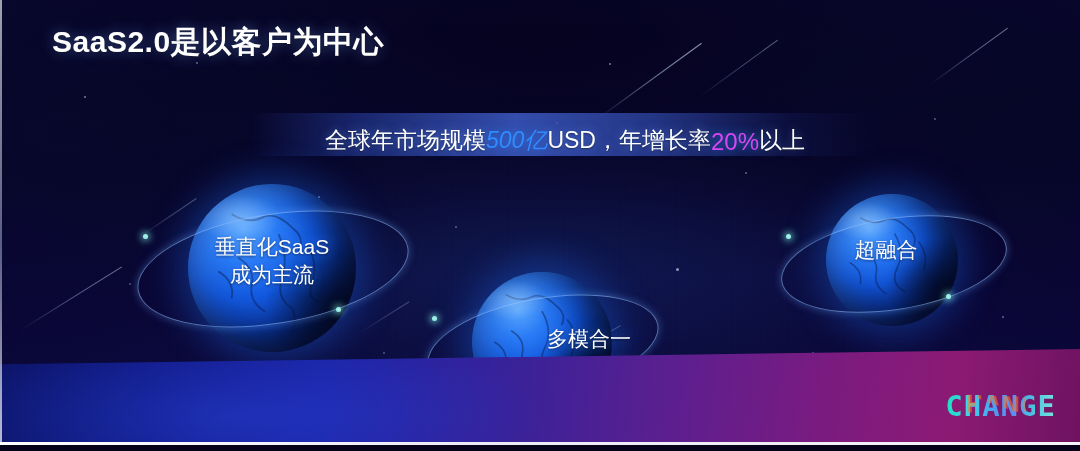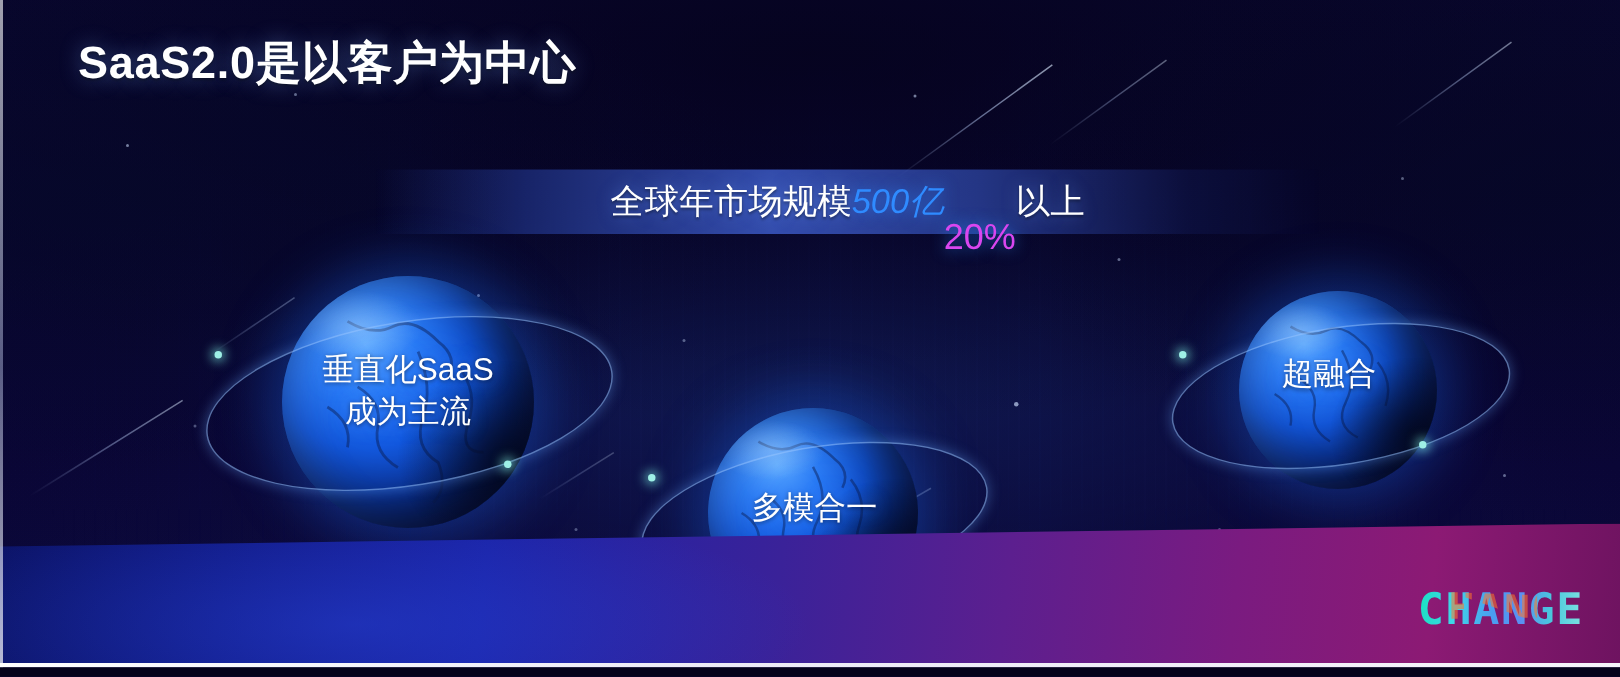--- a/index.html
+++ b/index.html
@@ -84,21 +84,21 @@
       rgba(64,96,206,.80) 42%,
       rgba(54,84,190,.62) 64%,
       rgba(30,48,132,.22) 86%,
       rgba(20,32,100,0) 100%);
     filter: blur(.3px);
   }
   .subtitle {
     position: absolute;
     left: 250px; top: 113px;
     width: 630px; height: 43px;
-    display: flex; align-items: center; justify-content: center;
+    display: flex; align-items: flex-end; justify-content: center;
     font-size: 23px;
     color: #ffffff;
     white-space: nowrap;
     text-shadow: 0 0 10px rgba(110,160,255,.5), 0 1px 2px rgba(0,0,0,.5);
   }
   .hl { color: #2f8bff; text-shadow: 0 0 10px rgba(47,139,255,.75); font-style: italic; }
   .hl-sm { color: #d946ef; font-size: 24px; text-shadow: 0 0 10px rgba(47,139,255,.75); margin-top: 48px; }
 
   
   .orb-wrap { position: absolute; }
@@ -239,20 +239,21 @@
     <div class="streak" style="left:560px; top:360px; width:70px;  transform:rotate(-30deg); opacity:.30;"></div>
     <div class="streak" style="left:360px; top:332px; width:58px;  transform:rotate(-32deg); opacity:.28;"></div>
   </div>
 
   <div class="title">SaaS2.0是以客户为中心</div>
 
   <div class="band"></div>
   <div class="subtitle">
     <span>全球年市场规模 </span>
     <span class="hl">500亿</span>
+    <span>USD，年增长率</span>
     <span class="hl-sm">20%</span>
     <span>以上</span>
   </div>
 
   <div class="orb-wrap" style="left:188px; top:184px; width:168px; height:168px;">
     <div class="orb" style="width:168px; height:168px;">
       <div class="orb-map">
         <svg viewBox="0 0 100 100" preserveAspectRatio="none">
           <g fill="none" stroke="#0a1b4d" stroke-width="1.1" opacity="0.9">
             <path d="M26 18 Q36 24 44 20 T62 26 Q70 32 66 40"></path>
@@ -282,21 +283,21 @@
             <path d="M68 34 Q76 44 72 56 T78 68"></path>
             <path d="M16 50 Q26 56 24 66"></path>
           </g>
         </svg>
       </div>
     </div>
     <div class="ring" style="left:-46px; top:26px; width:232px; height:92px; transform:rotate(-10deg);"></div>
     <div class="ring-dot" style="left:-40px; top:44px;"></div>
     <div class="ring-dot" style="left:125px; top:104px;"></div>
   </div>
-  <div class="orb-label" style="left:455px; top:325px; width:176px;">多模合一</div>
+  <div class="orb-label" style="left:455px; top:325px; width:176px;text-align:right;">多模合一</div>
 
   <div class="orb-wrap" style="left:826px; top:194px; width:132px; height:132px;">
     <div class="orb" style="width:132px; height:132px;">
       <div class="orb-map">
         <svg viewBox="0 0 100 100" preserveAspectRatio="none">
           <g fill="none" stroke="#0a1b4d" stroke-width="1.2" opacity="0.9">
             <path d="M26 18 Q36 24 44 20 T62 26 Q70 32 66 40"></path>
             <path d="M52 30 Q60 44 54 56 T60 74"></path>
             <path d="M30 44 Q40 50 38 60 T46 76"></path>
             <path d="M70 36 Q78 46 74 58"></path>

